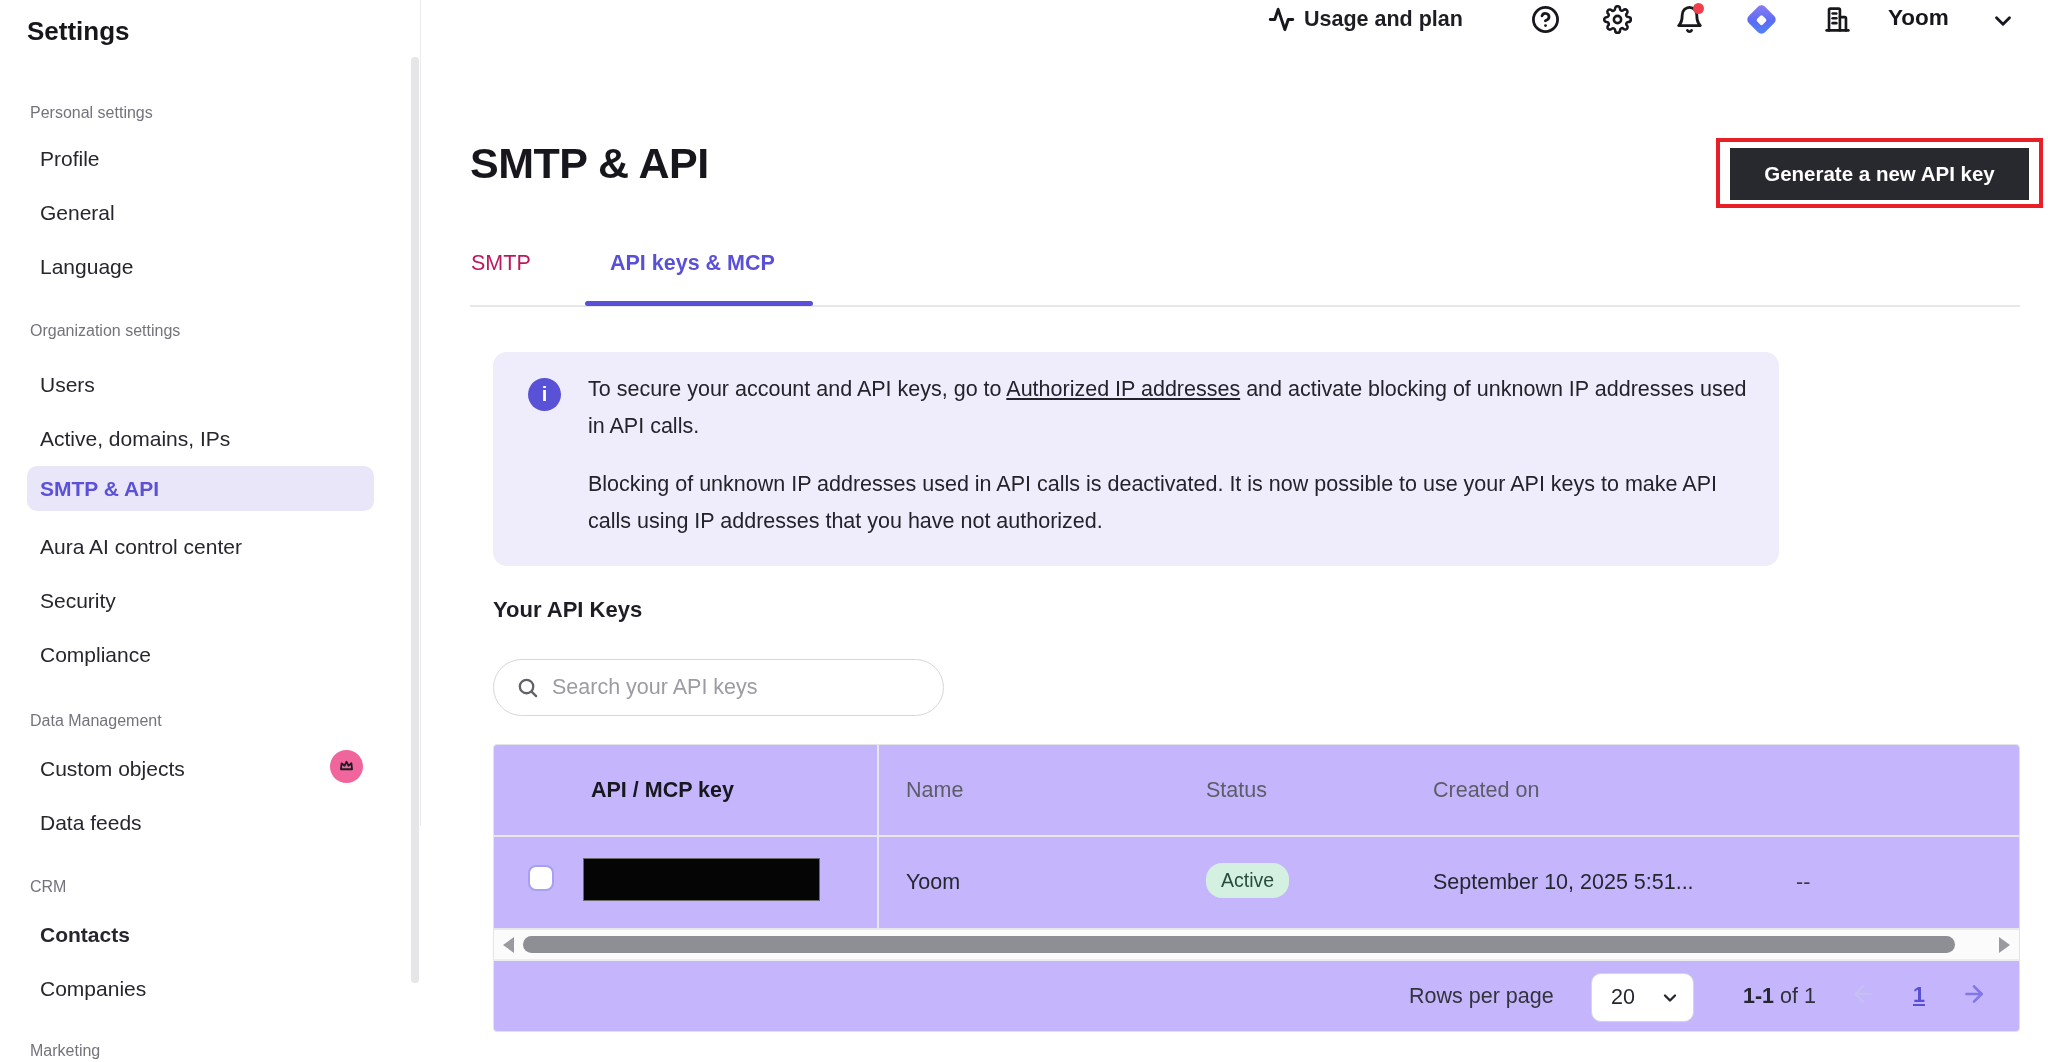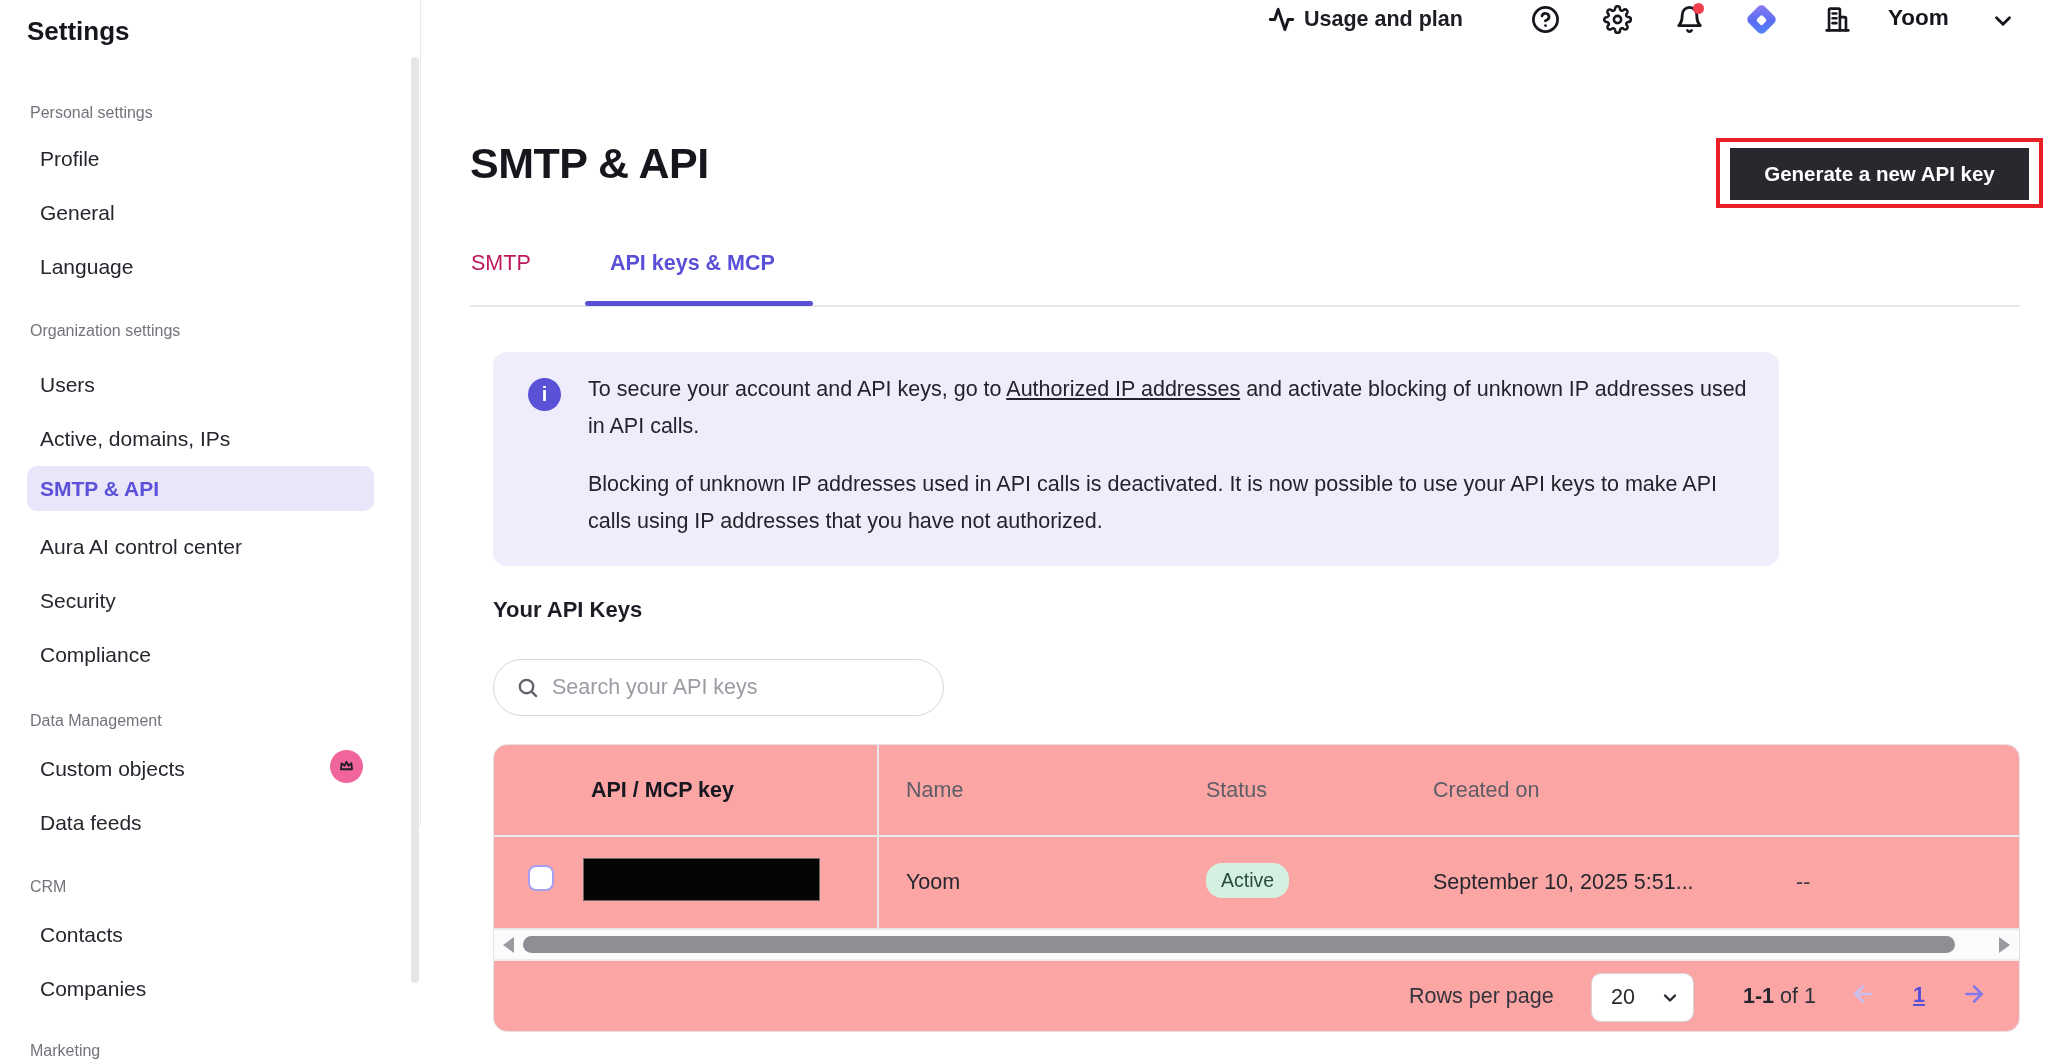--- a/index.html
+++ b/index.html
@@ -45,21 +45,21 @@
   .banner-link { color:#23232b; text-decoration:underline; cursor:pointer; }
 
   .keys-heading { position:absolute; left:493px; top:597px; font-size:22px; font-weight:700; color:#1d1d25; }
 
   .search-box { position:absolute; left:493px; top:659px; width:451px; height:57px; border:1.5px solid #d7d7dc; border-radius:29px; background:#fff; display:flex; align-items:center; }
   .search-box svg { margin-left:22px; width:23px; height:23px; color:#61616a; flex:none; }
   .search-box input { border:none; outline:none; margin-left:13px; width:360px; font-family:"Liberation Sans",sans-serif; font-size:21.5px; color:#26262e; background:transparent; }
   .search-box input::placeholder { color:#9b9ba4; }
 
   
-  .card { position:absolute; left:493px; top:744px; width:1527px; height:288px; border:1.5px solid #e4e4e8; border-radius:14px; background:#fca5a5; }
+  .card { position:absolute; left:493px; top:744px; width:1527px; height:288px; border:1.5px solid #e4e4e8; border-radius:4px; background:#c4b5fd; }
   .col-divider { position:absolute; left:383px; top:0; width:1.5px; height:184px; background:#e8e8eb; }
   .th { position:absolute; top:0; height:91px; display:flex; align-items:center; font-size:21.5px; color:#5d5d66; font-weight:500; }
   .th-key { left:97px; color:#17171f; font-weight:700; }
   .th-name { left:412px; } .th-status { left:712px; } .th-created { left:939px; } .th-lastused { left:1302px; }
   .head-border { position:absolute; left:0; top:90px; width:100%; height:1.5px; background:#e8e8eb; }
   .row { position:absolute; left:0; top:91px; width:100%; height:92px; }
   .row-border { position:absolute; left:0; top:183px; width:100%; height:1.5px; background:#e8e8eb; }
   .row-checkbox { position:absolute; left:34px; top:29px; width:26px; height:26px; border:2px solid #a79fef; border-radius:8px; background:#fff; cursor:pointer; }
   .key-redacted { position:absolute; left:89px; top:22px; width:237px; height:43px; background:#050505; border:1px solid #6a6a6a; }
   .td { position:absolute; top:0; height:92px; display:flex; align-items:center; font-size:21.5px; color:#26262e; }
@@ -108,21 +108,21 @@
     <div class="side-label" style="top:712px;">Data Management</div>
     <div class="side-item" style="top:752px;">Custom objects</div>
     <div class="crown-badge">
       <svg viewBox="0 0 24 24" width="19" height="19" fill="none" stroke="#1d1d24" stroke-width="2.3" stroke-linejoin="round" stroke-linecap="round">
         <path d="M5 15.5 L5.8 8 L9.6 11 L12 6 L14.4 11 L18.2 8 L19 15.5 Z"></path>
       </svg>
     </div>
     <div class="side-item" style="top:806px;">Data feeds</div>
 
     <div class="side-label" style="top:878px;text-align:center;">CRM</div>
-    <div class="side-item" style="top:918px;">Contacts</div>
+    <div class="side-item" style="top:918px;font-weight:bold;">Contacts</div>
     <div class="side-item" style="top:972px;">Companies</div>
 
     <div class="side-label" style="top:1042px;">Marketing</div>
 
     <div class="side-scrollbar"></div>
   </div>
 
   <div class="usage">
     <svg width="27" height="27" viewBox="0 0 24 24" fill="none" stroke="#17171e" stroke-width="2.6" stroke-linecap="round" stroke-linejoin="round">
         <polyline points="22 12 18 12 15 21 9 3 6 12 2 12"></polyline>

